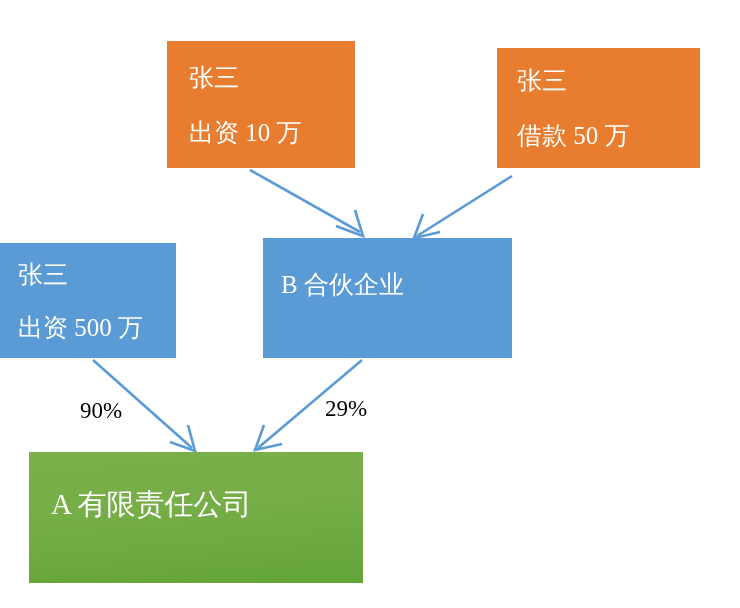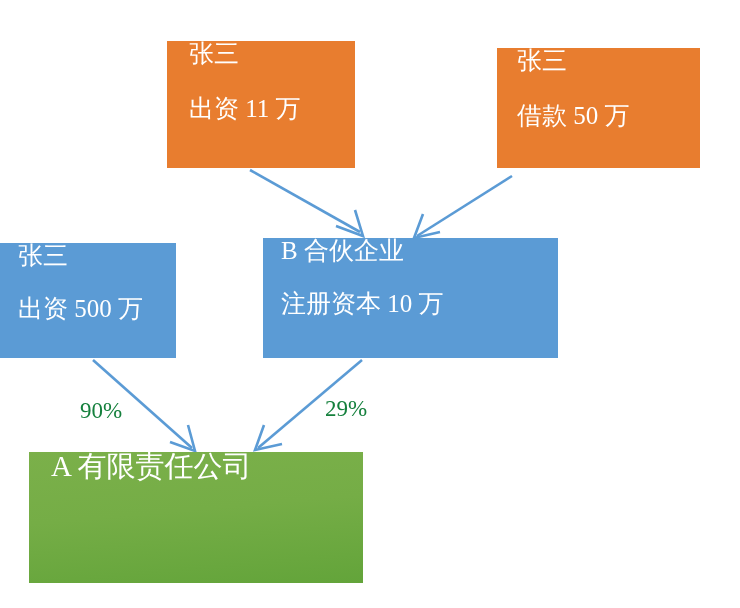--- a/index.html
+++ b/index.html
@@ -24,20 +24,21 @@
     top: 0;
     width: 740px;
     height: 608px;
     pointer-events: none;
   }
   .node {
     position: absolute;
     box-sizing: border-box;
     display: flex;
     flex-direction: column;
+    justify-content: center;
     color: #ffffff;
     overflow: hidden;
   }
   .node .line {
     display: block;
     white-space: nowrap;
     line-height: 1.0;
   }
   
   .node-orange {
@@ -57,42 +58,42 @@
   .node-blue {
     background: #5B9BD5;
   }
   .node-blue .line {
     font-size: 25px;
     padding-left: 18px;
   }
   .node-blue .line-1 { margin-bottom: 28px; }
 
   #node-zhangsan-900 { left: 0px; top: 243px; width: 176px; height: 115px; }
-  #node-b-partnership { left: 263px; top: 238px; width: 295px; height: 120px; }
+  #node-b-partnership { left: 263px; top: 238px; width: 249px; height: 120px; }
   #node-b-partnership .line { padding-left: 18px; }
 
   
   #node-a-company {
     left: 29px;
     top: 452px;
     width: 334px;
     height: 131px;
     background: linear-gradient(175deg, #7BB04A 0%, #75AD46 45%, #63A43A 100%);
   }
   #node-a-company .line {
     font-size: 29px;
     padding-left: 22px;
   }
   #node-a-company .line-1 { margin-bottom: 26px; }
 
   
   .pct-label {
     position: absolute;
     font-size: 23px;
-    color: #15803d;
+    color: #000000;
     font-family: "Liberation Serif", "DejaVu Serif", serif;
     white-space: nowrap;
   }
   #label-90 { left: 80px; top: 398px; }
   #label-10 { left: 325px; top: 396px; }
 </style>
 </head>
 <body>
 
 <div id="canvas">
@@ -115,36 +116,35 @@
     </g>
 
     <g>
       <line x1="362" y1="360" x2="258" y2="448" stroke="#5B9BD5" stroke-width="2.6"></line>
       <polyline points="282,444 255,450 264,425" fill="none" stroke="#5B9BD5" stroke-width="2.6" stroke-linejoin="miter" stroke-linecap="butt"></polyline>
     </g>
   </svg>
 
   <div class="node node-orange" id="node-zhangsan-10">
     <span class="line line-1">张三</span>
-    <span class="line line-2">出资 11 万</span>
+    <span class="line line-2">出资 10 万</span>
   </div>
 
   <div class="node node-orange" id="node-zhangsan-90">
     <span class="line line-1">张三</span>
     <span class="line line-2">借款 50 万</span>
   </div>
 
   <div class="node node-blue" id="node-zhangsan-900">
     <span class="line line-1">张三</span>
     <span class="line line-2">出资 500 万</span>
   </div>
 
   <div class="node node-blue" id="node-b-partnership">
     <span class="line line-1">B 合伙企业</span>
-    <span class="line line-2">注册资本 10 万</span>
   </div>
 
   <div class="node" id="node-a-company">
     <span class="line line-1">A 有限责任公司</span>
   </div>
 
   <div class="pct-label" id="label-90">90%</div>
   <div class="pct-label" id="label-10">29%</div>
 
 </div>

